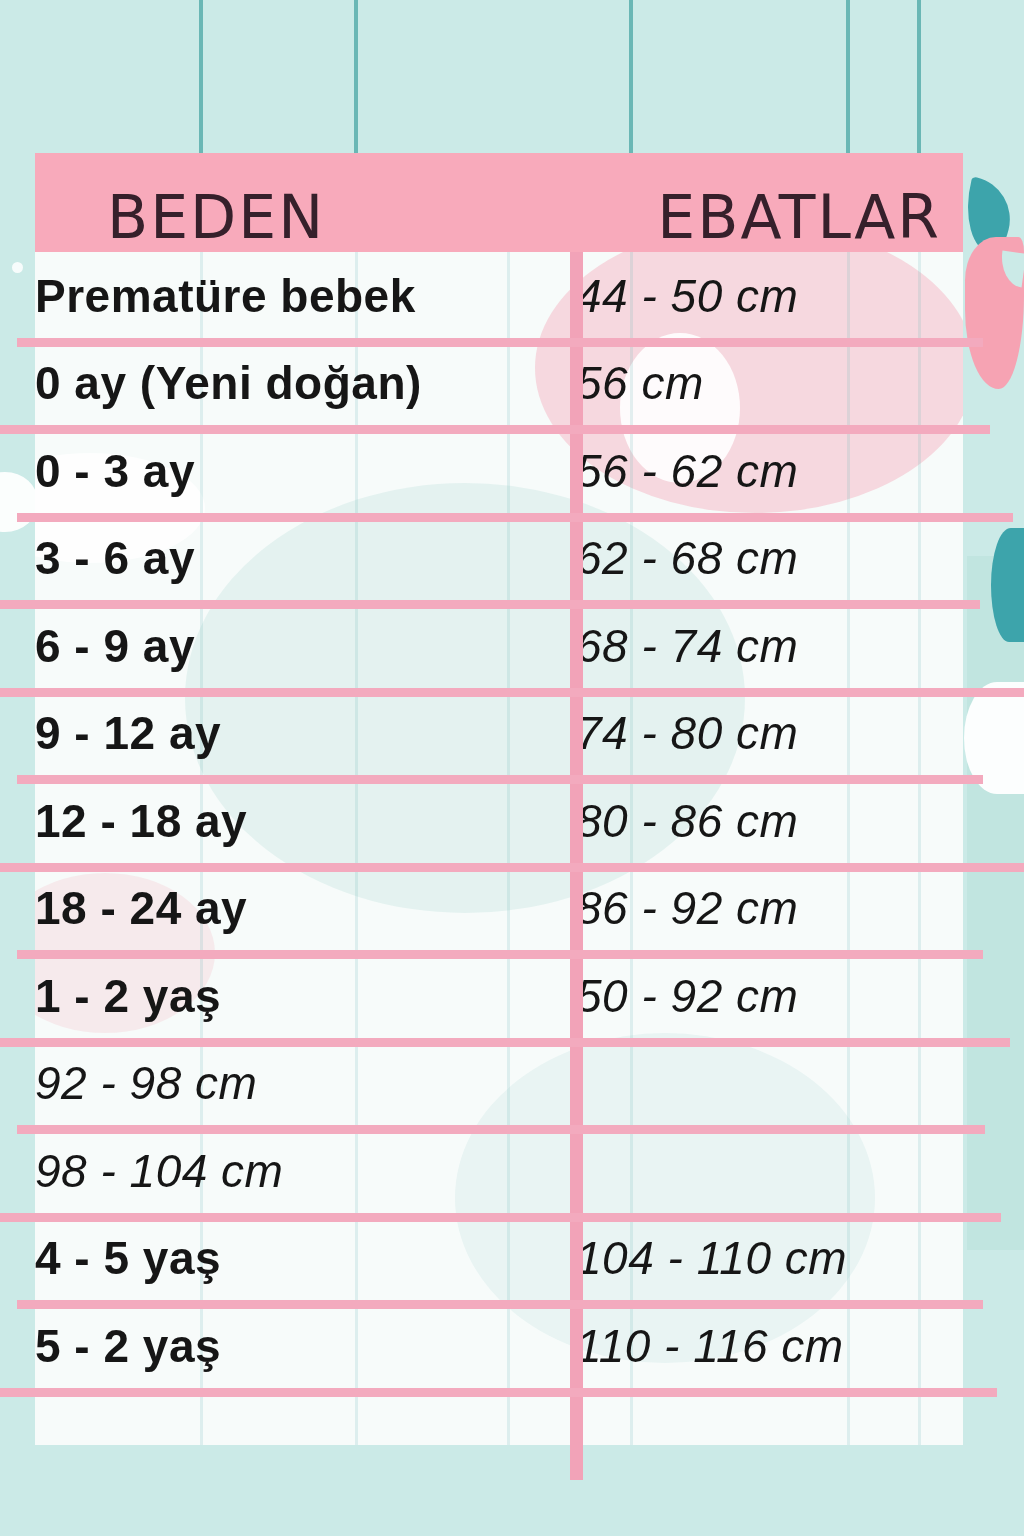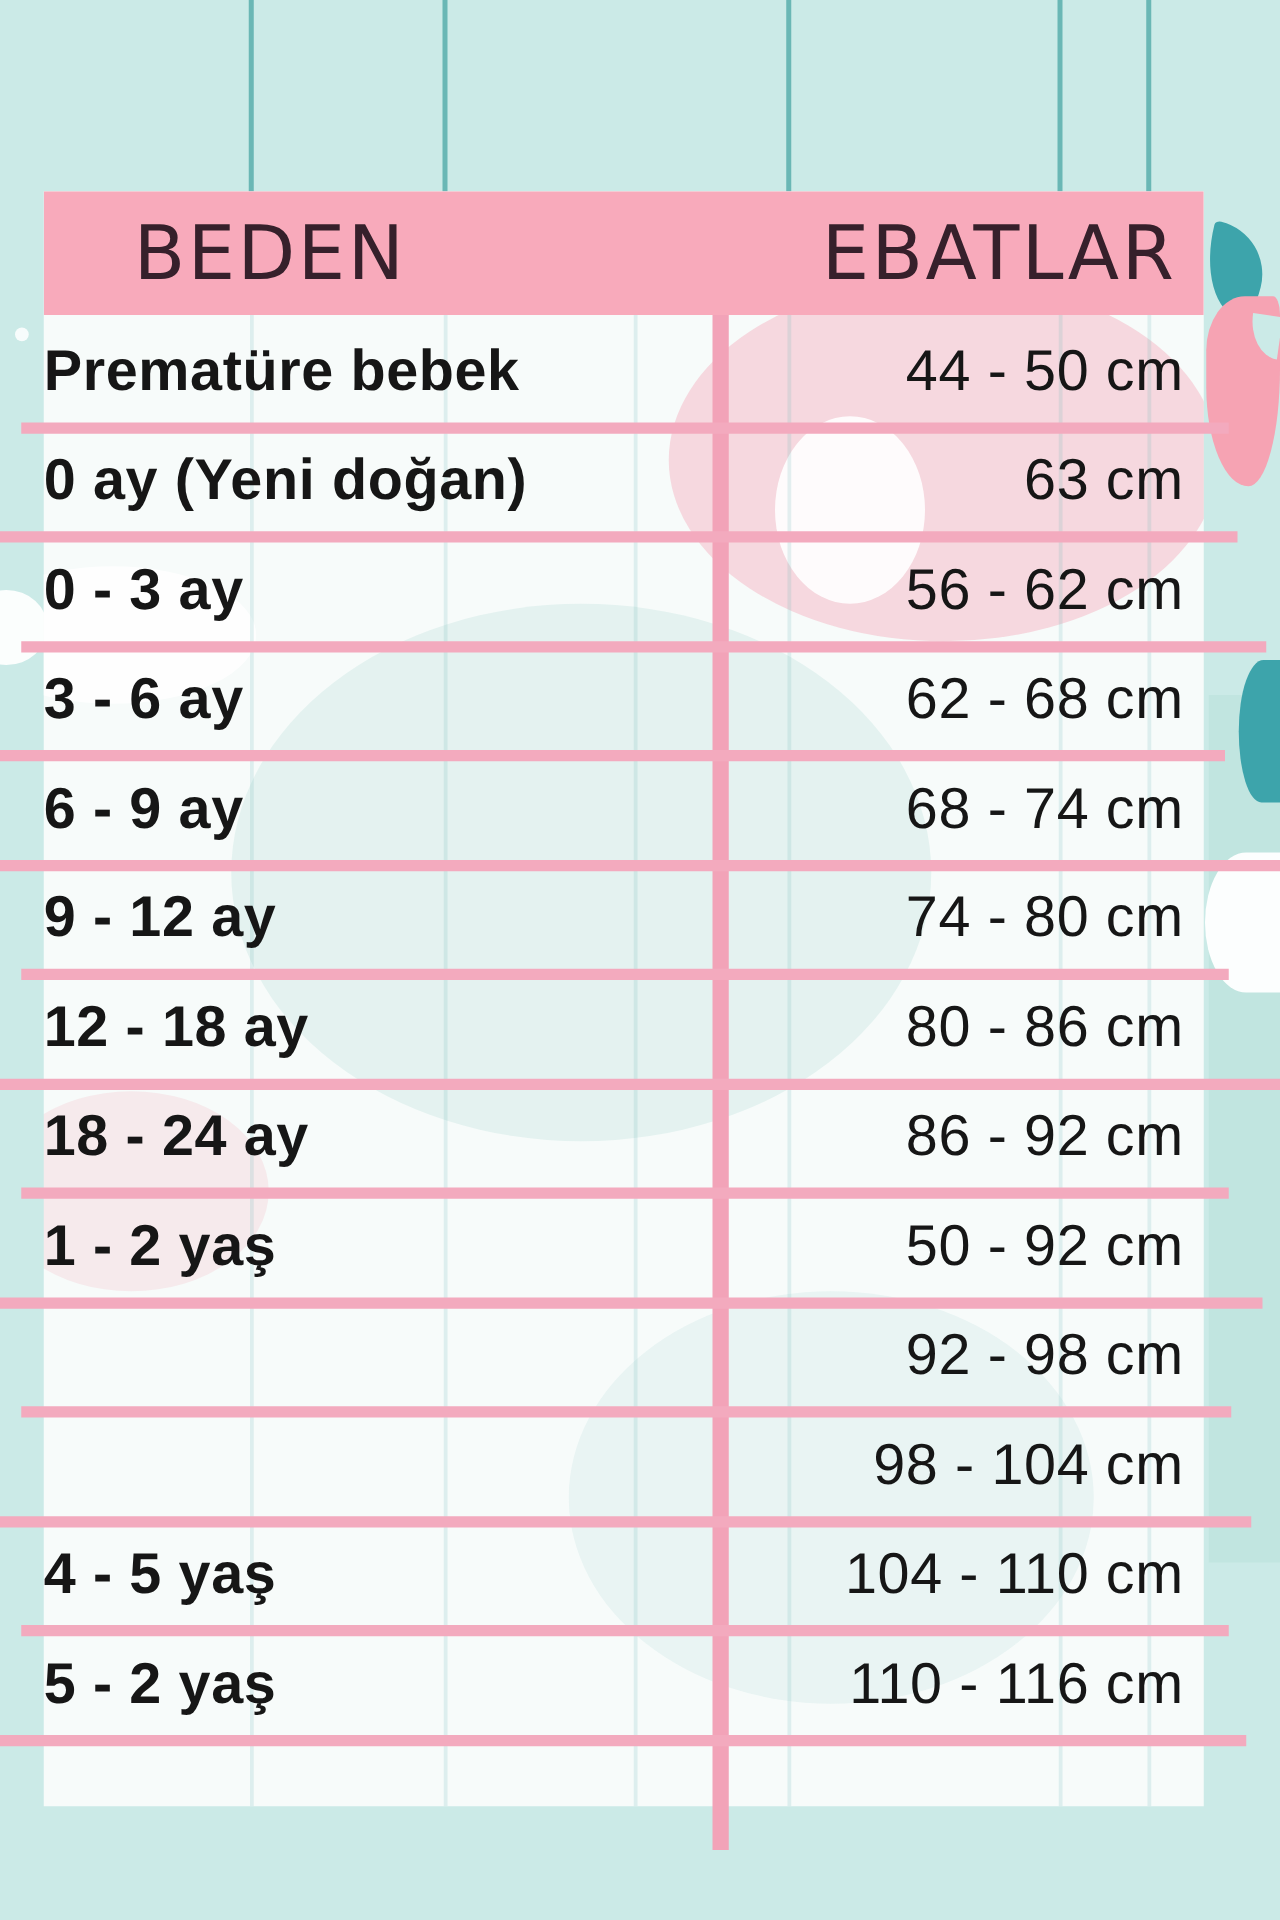--- a/index.html
+++ b/index.html
@@ -13,31 +13,31 @@
   
   .crease{position:absolute;width:3px;background:rgba(106,183,181,0.18);}
   
   .table-wrap{
     position:absolute;left:35px;top:153px;width:928px;height:1292px;
     background:#f7fbfa;overflow:hidden;
   }
   .blob{position:absolute;border-radius:50%;}
   .header-row{
     position:absolute;left:0;top:0;width:928px;height:99px;
-    background:#f8aabb;display:flex;align-items:center;
+    background:#f8aabb;display:flex;align-items:flex-end;
     font-family:"DejaVu Sans", sans-serif;
     color:#36202b;font-size:60px;letter-spacing:2px;
   }
   .hcell.left{padding-left:72px;width:470px;box-sizing:border-box;}
   .hcell.right{flex:1;text-align:right;padding-right:22px;}
   .body-rows{position:absolute;left:0;top:99px;width:928px;}
   .row{display:flex;height:87.5px;align-items:center;
        font-size:46px;color:#161616;letter-spacing:0.5px;}
   .cell.left{width:541px;box-sizing:border-box;font-weight:bold;}
-  .cell.right{flex:1;text-align:right;padding-right:16px;box-sizing:border-box;}
+  .cell.right{flex:1;text-align:left;padding-right:37px;box-sizing:border-box;font-style:italic;}
   
   .vline{position:absolute;left:570px;top:252px;width:13px;height:1228px;
          background:#f2a3b8;}
   .hline{position:absolute;height:9px;background:#f3aabe;}
   
   .deco{position:absolute;}
   .teal-leaf{left:963px;top:181px;width:48px;height:72px;background:#3da4ab;
              border-radius:10% 90% 20% 80% / 5% 60% 40% 95%;transform:rotate(14deg);}
   .pink-heart{left:965px;top:237px;width:59px;height:152px;background:#f6a3b3;
               border-radius:55% 10% 45% 60% / 30% 10% 65% 55%;}
@@ -93,21 +93,21 @@
 
   <div class="body-rows">
 
       <div class="row">
         <div class="cell left">Prematüre bebek</div>
         <div class="cell right">44 - 50 cm</div>
       </div>
 
       <div class="row">
         <div class="cell left">0 ay (Yeni doğan)</div>
-        <div class="cell right">63 cm</div>
+        <div class="cell right">56 cm</div>
       </div>
 
       <div class="row">
         <div class="cell left">0 - 3 ay</div>
         <div class="cell right">56 - 62 cm</div>
       </div>
 
       <div class="row">
         <div class="cell left">3 - 6 ay</div>
         <div class="cell right">62 - 68 cm</div>

